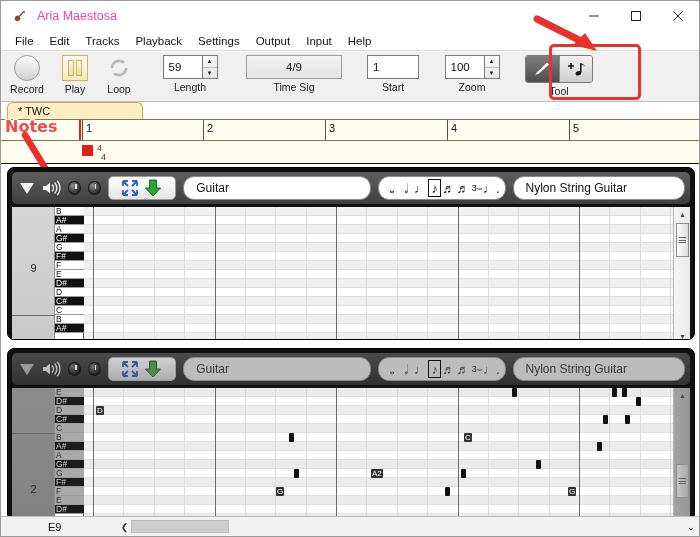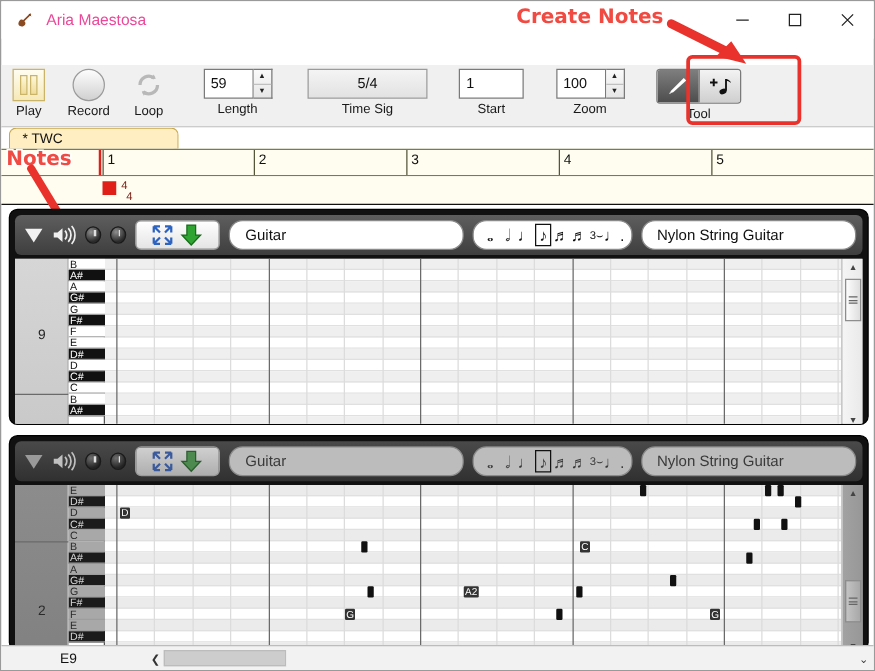--- a/index.html
+++ b/index.html
@@ -462,34 +462,44 @@
           </svg>
       </div>
       <div class="win-btn close">
         <svg width="12" height="12" viewBox="0 0 12 12">
             <path d="M1.5 1.5l9 9M10.5 1.5l-9 9" stroke="#222" stroke-width="1"></path>
           </svg>
       </div>
     </div>
   </div>
 
+  <div class="menubar">
+    <div class="menu-item">File</div>
+    <div class="menu-item">Edit</div>
+    <div class="menu-item">Tracks</div>
+    <div class="menu-item">Playback</div>
+    <div class="menu-item">Settings</div>
+    <div class="menu-item">Output</div>
+    <div class="menu-item">Input</div>
+    <div class="menu-item">Help</div>
+  </div>
 
   <div class="toolbar">
+
+    <div class="tb-group" style="width:52px;">
+      <div class="tb-btn-circle"></div>
+      <div class="tb-label">Record</div>
+    </div>
 
     <div class="tb-group" style="width:44px;">
       <div class="tb-play">
           <i></i>
           <i></i>
         </div>
       <div class="tb-label">Play</div>
-    </div>
-
-    <div class="tb-group" style="width:52px;">
-      <div class="tb-btn-circle"></div>
-      <div class="tb-label">Record</div>
     </div>
 
 
     <div class="tb-group" style="width:44px;">
       <div class="tb-loop">
         <svg width="24" height="24" viewBox="0 0 24 24">
           <path d="M5 12a7 7 0 0 1 11.5-5.4" fill="none" stroke="#b8b8b8" stroke-width="2.6"></path>
           <path d="M19 12a7 7 0 0 1-11.5 5.4" fill="none" stroke="#b8b8b8" stroke-width="2.6"></path>
           <path d="M16 3.5l1.6 3.6-3.9-0.2z" fill="#b8b8b8"></path>
           <path d="M8 20.5l-1.6-3.6 3.9 0.2z" fill="#b8b8b8"></path>
@@ -504,21 +514,21 @@
         <div class="spinner">
             <span>▲</span>
             <span>▼</span>
           </div>
       </div>
       <div class="tb-label">Length</div>
     </div>
 
 
     <div class="tb-group" style="width:122px;">
-      <div class="tb-field wide flat">5/4</div>
+      <div class="tb-field wide flat">4/9</div>
       <div class="tb-label">Time Sig</div>
     </div>
 
     <div class="tb-group" style="width:76px;">
       <div class="tb-field" style="min-width:52px;">1</div>
       <div class="tb-label">Start</div>
     </div>
 
     <div class="tb-group" style="width:82px;">
       <div class="spin-wrap">
@@ -547,21 +557,20 @@
             <path d="M16.8 3.2c2.3 0.5 3.6 1.5 4 3.2-1-1.2-2.2-1.8-4-1.9z" fill="#111"></path>
           </svg>
         </div>
       </div>
       <div class="tb-label">Tool</div>
     </div>
   </div>
 
   <div class="ann-box" style="left:548px; top:43px; width:92px; height:56px;"></div>
 
-  <div class="ann-text" style="left:412px; top:2px; font-size:16px;">Create Notes</div>
   <svg class="ann-svg" style="left:532px; top:14px; width:78px; height:40px;" viewBox="0 0 78 40">
     <path d="M4 4 L52 28" stroke="#e8322b" stroke-width="7" stroke-linecap="round"></path>
     <path d="M64 36 L40 30 L52 18 Z" fill="#e8322b"></path>
   </svg>
 
   <div class="tabstrip">
     <div class="tab">* TWC</div>
   </div>
 
   <div class="ruler">

